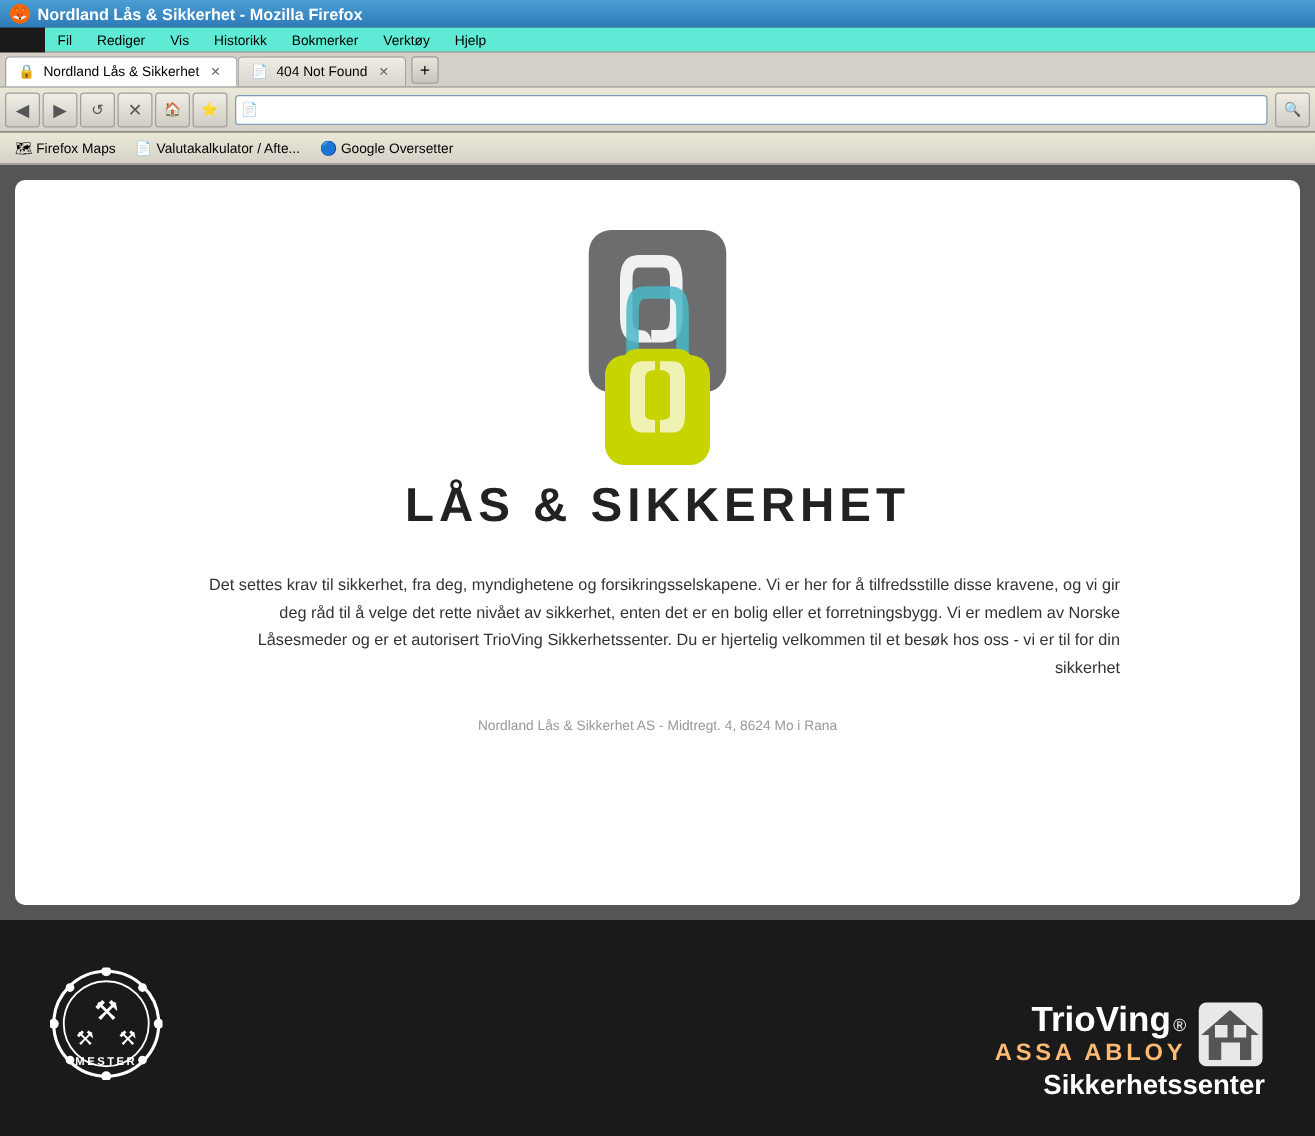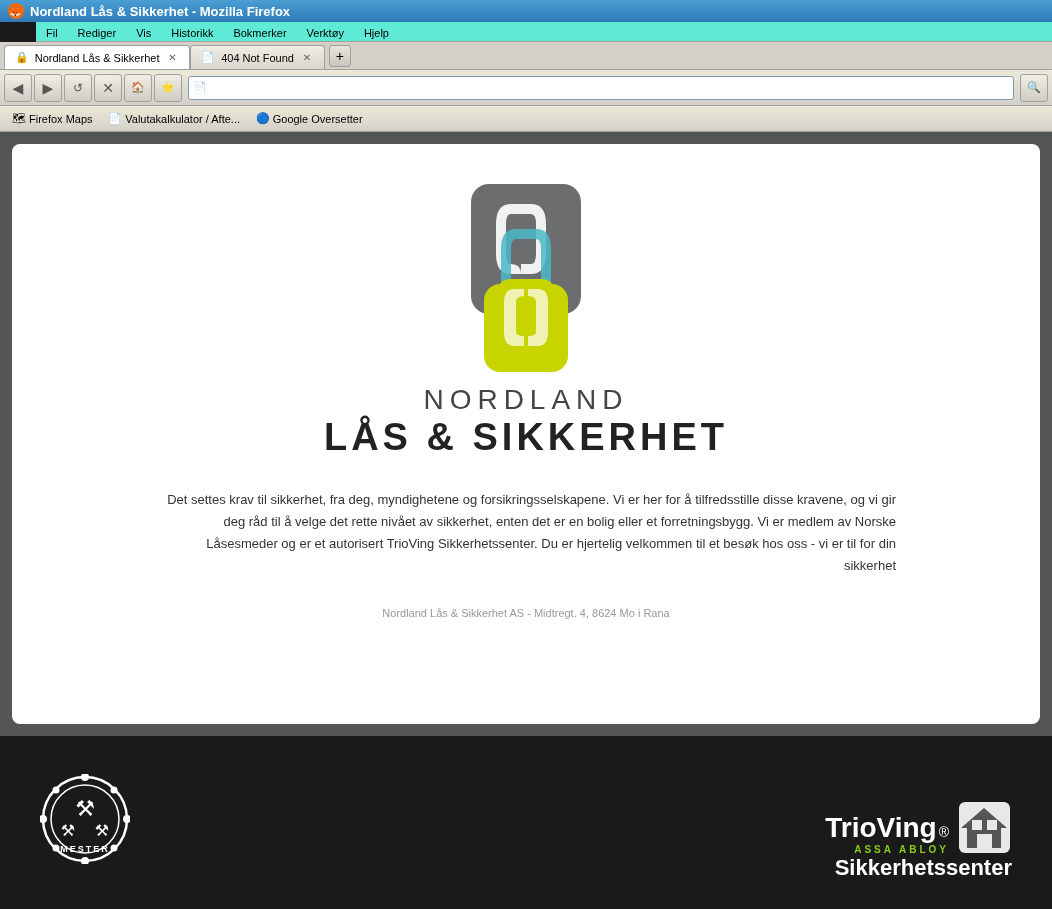--- a/index.html
+++ b/index.html
@@ -274,37 +274,37 @@
     }
 
     
     .trioving-area {
       display: flex;
       flex-direction: column;
       align-items: flex-end;
     }
     .trioving-brand {
       display: flex;
-      align-items: flex-end;
+      align-items: flex-start;
       gap: 8px;
       margin-top: 44px;
     }
     .trioving-text {
       font-size: 28px;
       font-weight: bold;
       color: white;
     }
     .trioving-r {
       font-size: 14px;
       color: white;
       vertical-align: super;
     }
     .assa-abloy {
-      font-size: 10px;
-      color: #84cc16;
+      font-size: 19px;
+      color: #fdba74;
       letter-spacing: 3px;
       font-weight: bold;
     }
     .sikkerhetssenter {
       font-size: 22px;
       color: white;
       font-weight: bold;
     }
   </style>
 </head>
@@ -383,21 +383,20 @@
             <path d="M60 45 Q45 45 45 65 L45 95 Q45 115 60 115 L70 115 Q70 105 60 105 Q55 105 55 95 L55 65 Q55 55 60 55 L80 55 Q85 55 85 65 L85 95 Q85 105 80 105 L70 105 L70 115 L80 115 Q95 115 95 95 L95 65 Q95 45 80 45 Z" fill="#4ab8c8" opacity="0.85"></path>
 
             <rect x="28" y="100" width="84" height="88" rx="16" ry="16" fill="#c8d400"></rect>
 
             <path d="M55 95 Q40 95 40 115 L40 155 Q40 175 55 175 L85 175 Q100 175 100 155 L100 115 Q100 95 85 95 Z" fill="#c8d400"></path>
 
             <path d="M58 105 Q48 105 48 118 L48 148 Q48 162 58 162 L68 162 L68 152 Q60 152 60 148 L60 118 Q60 112 68 112 L68 105 Z" fill="white" opacity="0.7"></path>
             <path d="M72 105 L72 112 Q80 112 80 118 L80 148 Q80 152 72 152 L72 162 L82 162 Q92 162 92 148 L92 118 Q92 105 82 105 Z" fill="white" opacity="0.7"></path>
           </svg>
         </div>
-        <div class="logo-text-nordland">NORDLAND</div>
         <div class="logo-text-las">LÅS &amp; SIKKERHET</div>
       </div>
 
       <p class="description-text">Det settes krav til sikkerhet, fra deg, myndighetene og forsikringsselskapene. Vi er her for å tilfredsstille disse kravene, og vi gir deg råd til å velge det rette nivået av sikkerhet, enten det er en bolig eller et forretningsbygg. Vi er medlem av Norske Låsesmeder og er et autorisert TrioVing Sikkerhetssenter. Du er hjertelig velkommen til et besøk hos oss - vi er til for din sikkerhet</p>
 
       <div class="footer-address">Nordland Lås &amp; Sikkerhet AS  -  Midtregt. 4, 8624 Mo i Rana</div>
     </div>
 
   </div>
 </div>

